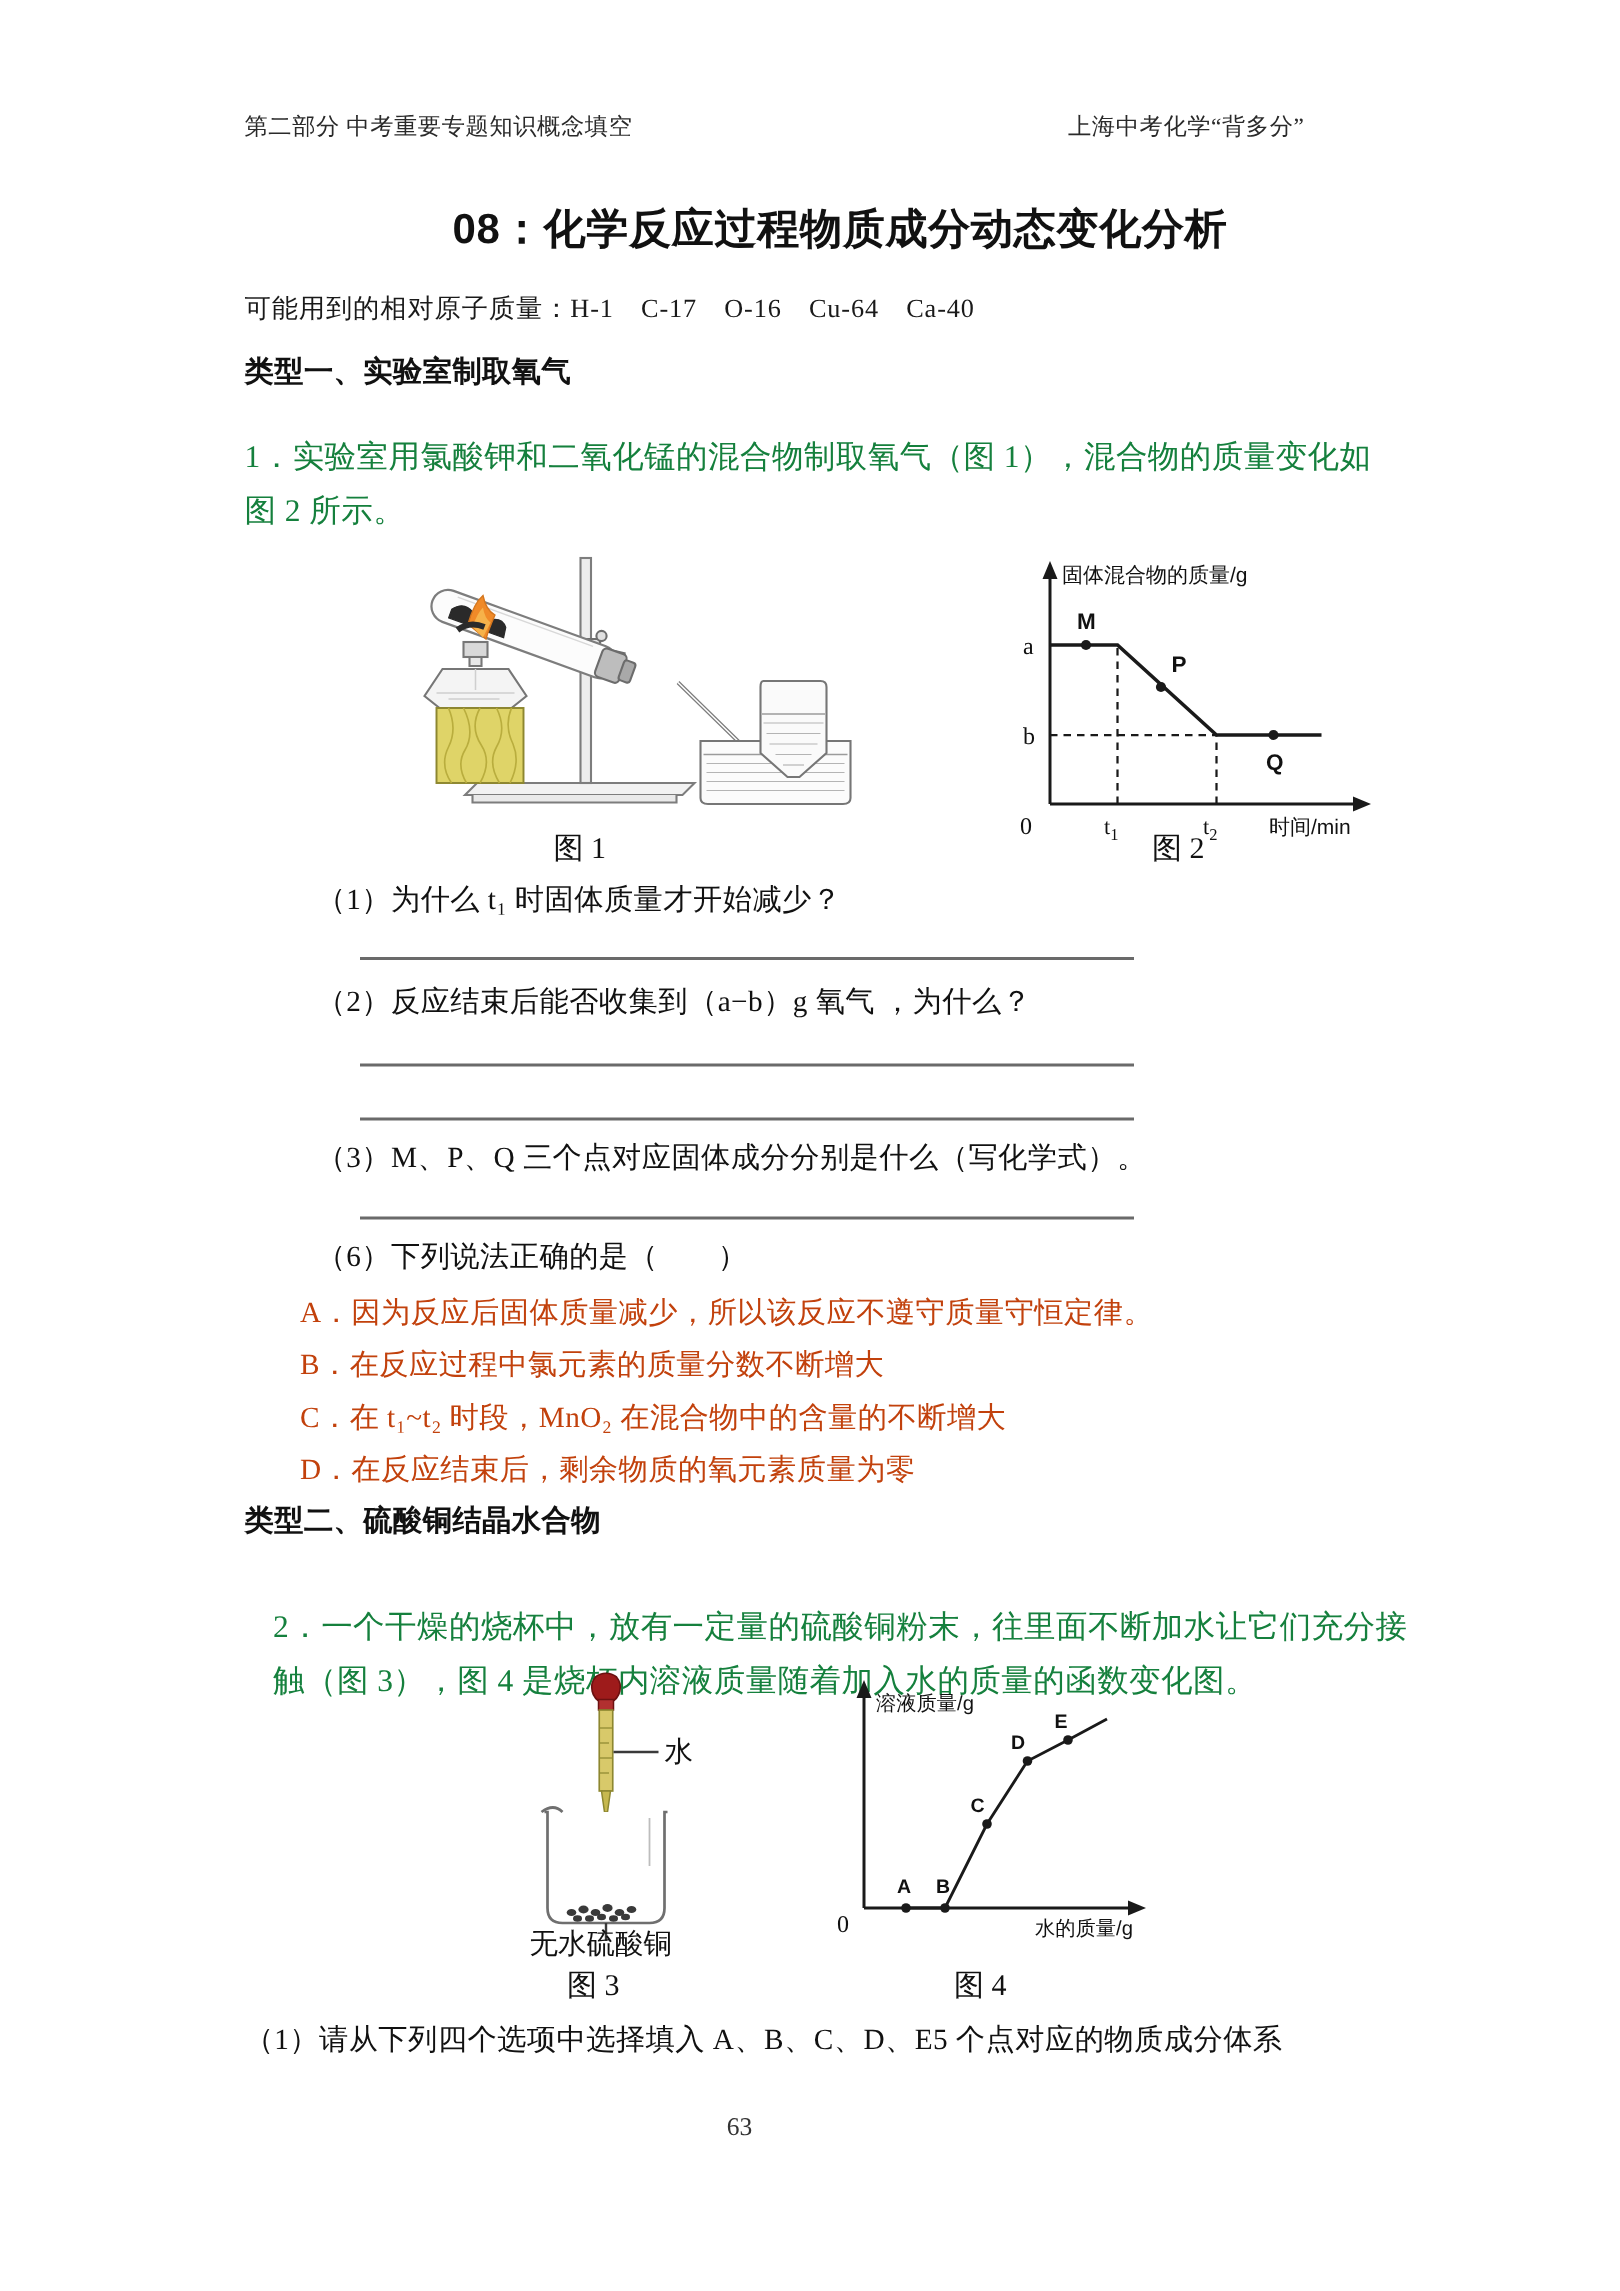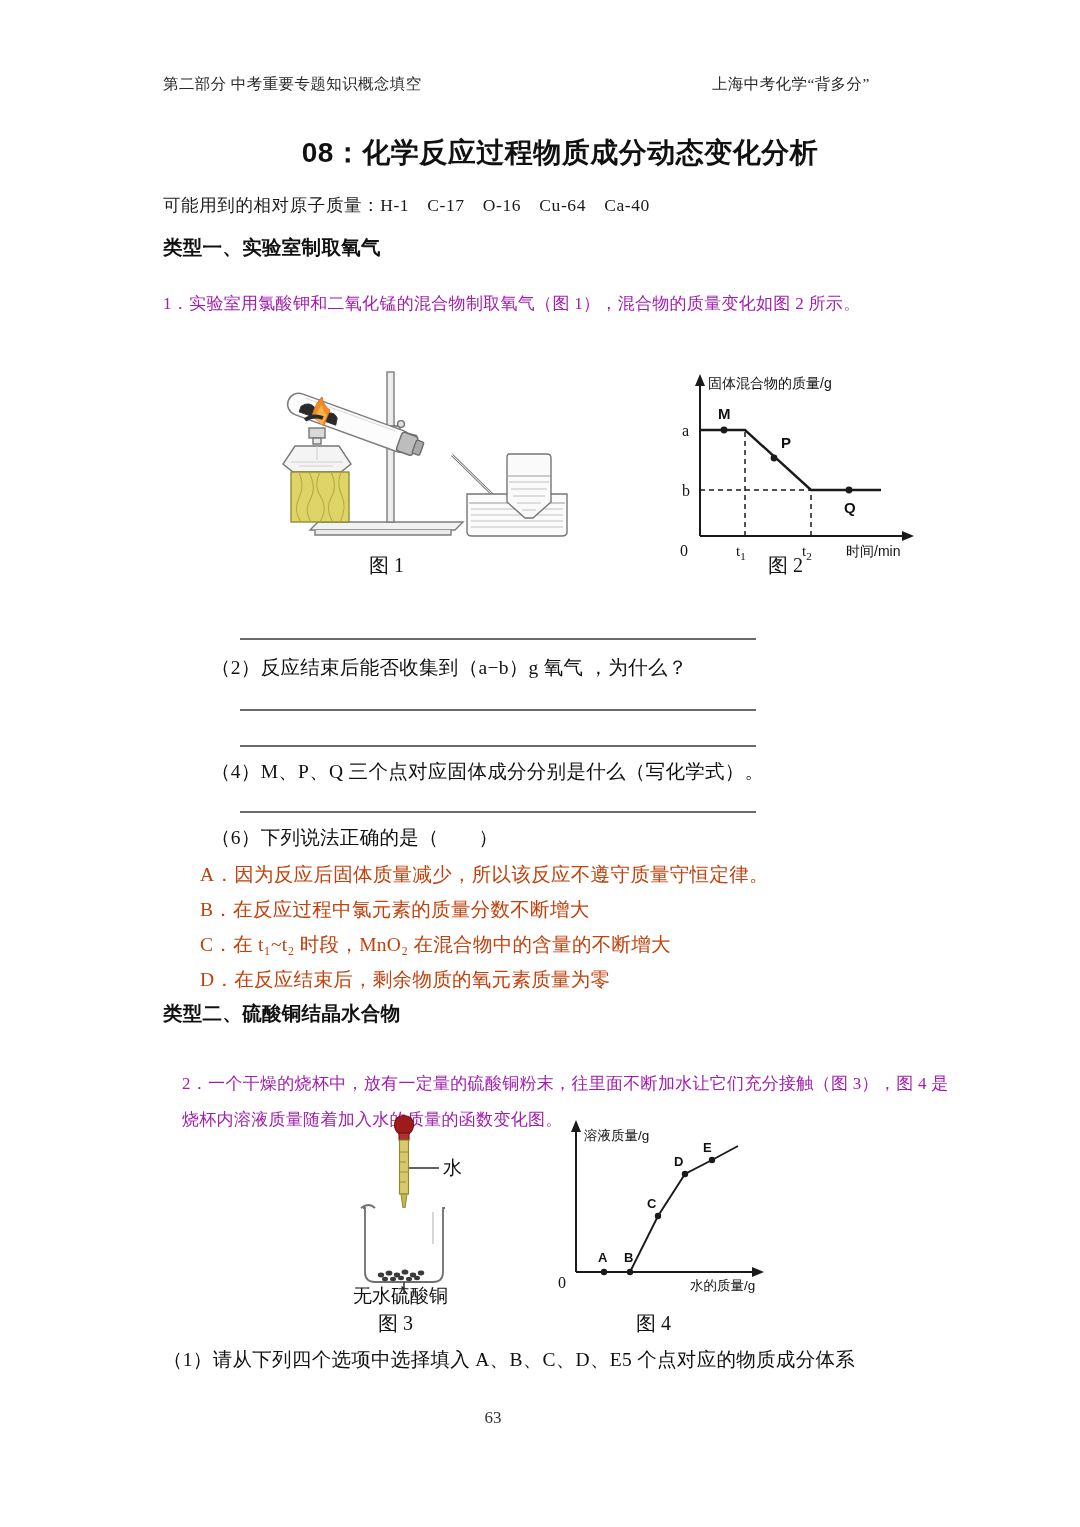--- a/index.html
+++ b/index.html
@@ -69,24 +69,24 @@
     letter-spacing: 0.3px;
     color: #111;
     white-space: nowrap;
   }
   #sec-head-1 { top: 234px; }
   #sec-head-2 { top: 1000px; }
 
   
   .para {
     position: absolute;
-    font-size: 17px;
+    font-size: 21px;
     line-height: 36px;
     letter-spacing: 0.3px;
-    color: #a21caf;
+    color: #15803d;
   }
   #q1-stem {
     top: 286px;
     left: 163px;
     width: 770px;
     text-indent: 0;
   }
   #q2-stem {
     top: 1066px;
     left: 163px;
@@ -261,27 +261,28 @@
       <text x="12" y="188" font-family="Liberation Serif, serif" font-size="16" fill="#111">0</text>
       <text x="68" y="188" font-family="Liberation Serif, serif" font-size="15" fill="#111">t<tspan font-size="11" dy="4">1</tspan></text>
       <text x="134" y="188" font-family="Liberation Serif, serif" font-size="15" fill="#111">t<tspan font-size="11" dy="4">2</tspan></text>
 
       <text x="40" y="20" font-family="Liberation Sans, sans-serif" font-size="14" fill="#111">固体混合物的质量/g</text>
       <text x="178" y="188" font-family="Liberation Sans, sans-serif" font-size="14" fill="#111">时间/min</text>
     </svg>
   </div>
   <div class="fig-cap" style="left:768px; top:552px;">图 2</div>
 
+  <div class="qline" style="left:211px; top:586px;">（1）为什么 t₁ 时固体质量才开始减少？</div>
   <div class="ansline" style="top:638px;"></div>
 
   <div class="qline" style="left:211px; top:654px;">（2）反应结束后能否收集到（a−b）g 氧气 ，为什么？</div>
   <div class="ansline" style="top:709px;"></div>
   <div class="ansline" style="top:745px;"></div>
 
-  <div class="qline" style="left:211px; top:758px;">（4）M、P、Q 三个点对应固体成分分别是什么（写化学式）。</div>
+  <div class="qline" style="left:211px; top:758px;">（3）M、P、Q 三个点对应固体成分分别是什么（写化学式）。</div>
   <div class="ansline" style="top:811px;"></div>
 
   <div class="qline" style="left:211px; top:824px;">（6）下列说法正确的是（　　）</div>
 
   <div class="opt" style="top:861px;">A．因为反应后固体质量减少，所以该反应不遵守质量守恒定律。</div>
   <div class="opt" style="top:896px;">B．在反应过程中氯元素的质量分数不断增大</div>
   <div class="opt" style="top:931px;">C．在 t₁~t₂ 时段，MnO₂ 在混合物中的含量的不断增大</div>
   <div class="opt" style="top:966px;">D．在反应结束后，剩余物质的氧元素质量为零</div>
 
   <div class="sec-head" id="sec-head-2">类型二、硫酸铜结晶水合物</div>

